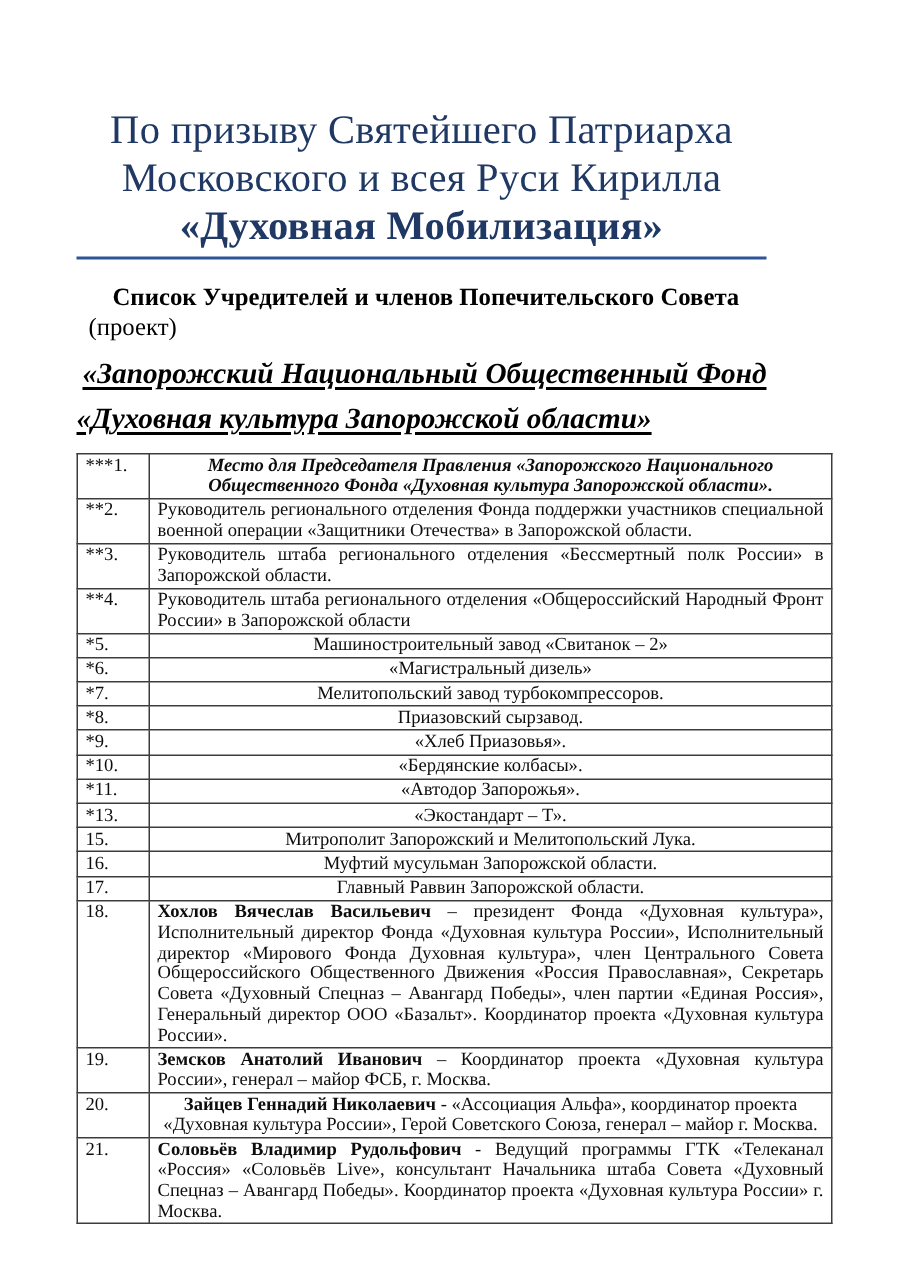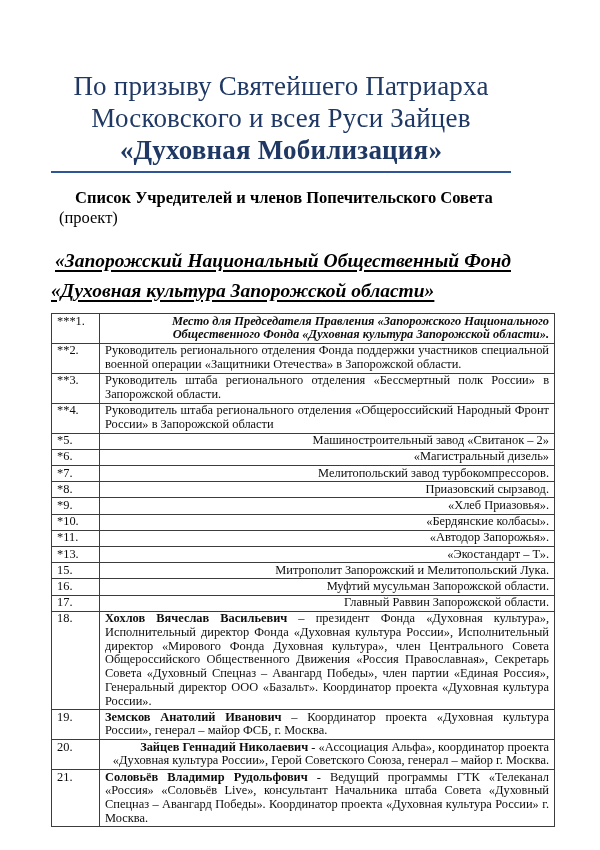--- a/index.html
+++ b/index.html
@@ -29,21 +29,21 @@
   }
   
   .subtitle {
     margin:15px 0 0 8px;
     font-size:16.5px;
     color:#000000;
   }
   .subtitle .sub-bold { font-weight:bold;margin-left:16px; }
   
   .fund {
-    margin-top:18px;
+    margin-top:7px;
     font-size:19.5px;
     font-weight:bold;
     font-style:italic;
     line-height:30px;
     color:#000000;
   }
   .fund-line { text-decoration:underline; text-decoration-thickness:2px; text-underline-offset:3px; }
   .fund-line1 { text-align:justify; text-align-last:justify; padding-left:4px; }
   .fund-line2 { text-align:left; }
   
@@ -60,32 +60,32 @@
     border:1px solid #3c3c3c;
     vertical-align:top;
     padding:0.5px 5px 1px 5px;
   }
   td.num {
     width:37px;
     padding-left:4px;
     white-space:nowrap;
   }
   td.body { text-align:justify; }
-  td.body.left { text-align:right; }
+  td.body.left { text-align:center; }
   td.body .lead { font-weight:bold; }
   tr.bold-italic td.body { font-weight:bold; font-style:italic; }
 </style>
 </head>
 <body>
 
 <div class="page">
 
   <div class="title">
     <div>По призыву Святейшего Патриарха</div>
-    <div>Московского и всея Руси Зайцев</div>
+    <div>Московского и всея Руси Кирилла</div>
     <div class="t-bold">«Духовная Мобилизация»</div>
   </div>
 
   <hr class="rule">
 
   <div class="subtitle">
     <span class="sub-bold">Список Учредителей и членов Попечительского Совета</span><span> (проект)</span>
   </div>
 
   <div class="fund">

